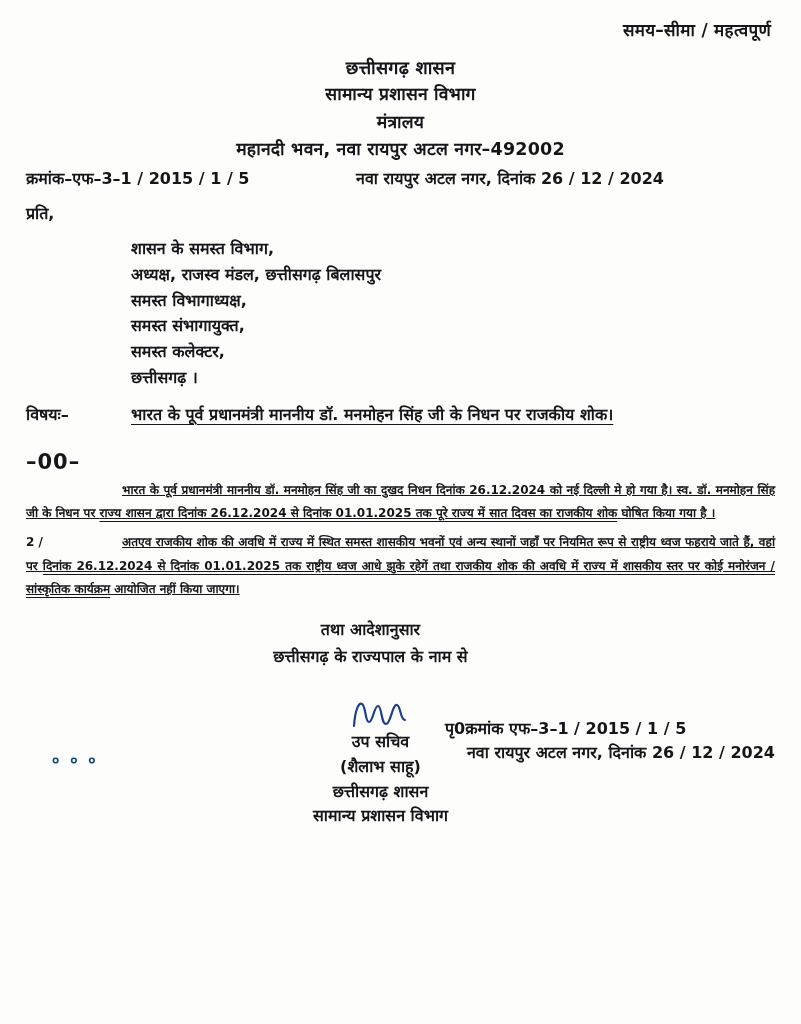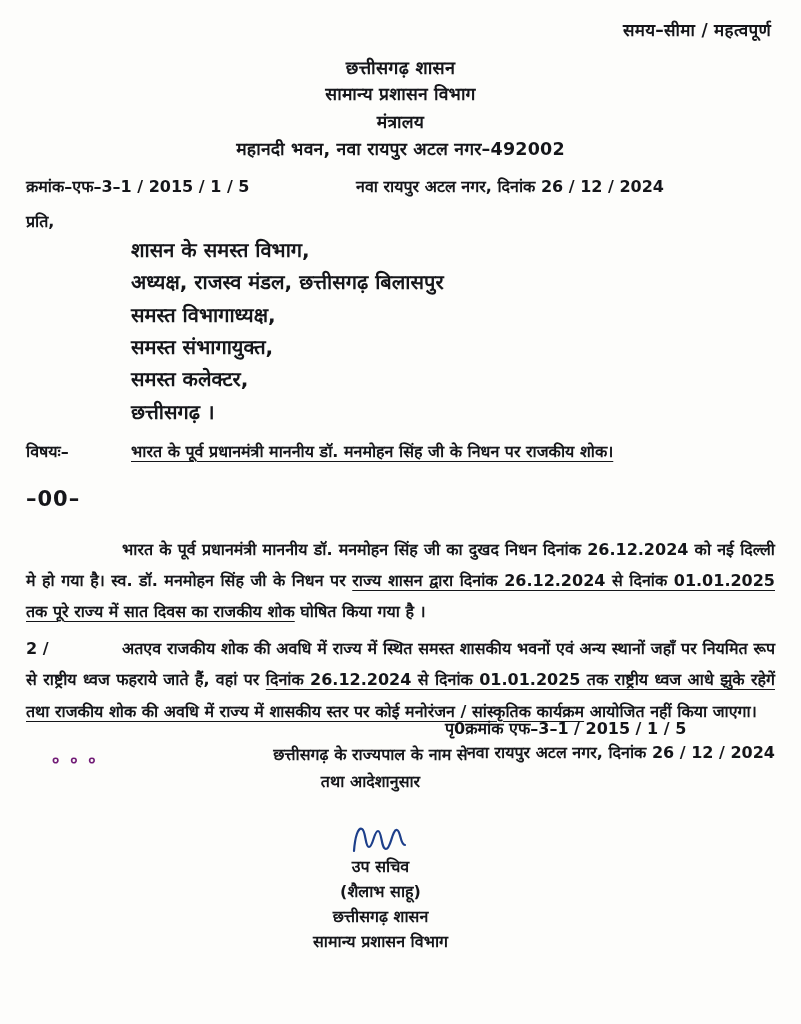--- a/index.html
+++ b/index.html
@@ -63,43 +63,43 @@
     font-size: 17.5px;
   }
   .head-line.addr {
     font-size: 17.5px;
   }
 
   
   .ref-row {
     display: flex;
     align-items: flex-start;
-    margin-top: 12px;
+    margin-top: 4px;
     font-size: 16px;
     font-weight: 700;
   }
   .ref-left {
     width: 330px;
     white-space: nowrap;
   }
   .ref-right {
     flex: 1;
     white-space: nowrap;
   }
 
   .to-label {
     margin-top: 11px;
     font-size: 16px;
     font-weight: 700;
   }
 
   .addressees {
-    margin-top: 0;
+    margin-top: 10px;
     margin-left: 105px;
-    font-size: 20px;
+    font-size: 16px;
     font-weight: 700;
     line-height: 1.62;
   }
   .addressees div {
     white-space: nowrap;
   }
 
   .subject-row {
     display: flex;
     margin-top: 12px;
@@ -119,25 +119,25 @@
 
   .divider {
     text-align: left;
     margin-top: 20px;
     font-size: 21px;
     font-weight: 700;
     letter-spacing: 1px;
   }
 
   .body-block {
-    margin-top: 18px;
-    font-size: 16px;
+    font-size: 12px;
     font-weight: 700;
     line-height: 1.95;
     text-align: justify;
+    text-decoration: underline;
   }
   .body-block p {
     margin: 0 0 6px 0;
   }
   .indent {
     display: inline-block;
     width: 96px;
   }
   .para-num {
     display: inline-block;
@@ -193,21 +193,21 @@
   .footer-right {
     flex: 1;
     white-space: nowrap;
   }
   .footer-dots {
     position: absolute;
     left: 26px;
     bottom: -6px;
     font-size: 14px;
     letter-spacing: 3px;
-    color: #701a75;
+    color: #0c4a6e;
   }
 </style>
 </head>
 <body>
 
 <div class="page">
   <div class="doc">
 
     <div class="stamp-row">
       <div class="stamp">समय–सीमा / महत्वपूर्ण</div>
@@ -243,22 +243,22 @@
 
     <div class="divider">–00–</div>
 
     <div class="body-block">
       <p><span class="indent"></span><span>भारत के पूर्व प्रधानमंत्री माननीय डॉ. मनमोहन सिंह जी का दुखद निधन दिनांक 26.12.2024 को नई दिल्ली मे हो गया है। स्व. डॉ. मनमोहन सिंह जी के निधन पर </span><span class="ul">राज्य शासन द्वारा दिनांक 26.12.2024 से दिनांक 01.01.2025 तक पूरे राज्य में सात दिवस का राजकीय शोक</span><span> घोषित किया गया है ।</span></p>
 
       <p><span class="para-num">2 /</span><span>अतएव राजकीय शोक की अवधि में राज्य में स्थित समस्त शासकीय भवनों एवं अन्य स्थानों जहाँ पर नियमित रूप से राष्ट्रीय ध्वज फहराये जाते हैं, वहां पर </span><span class="ul">दिनांक 26.12.2024 से दिनांक 01.01.2025 तक राष्ट्रीय ध्वज आधे झुके रहेगें तथा राजकीय शोक की अवधि में राज्य में शासकीय स्तर पर कोई मनोरंजन / सांस्कृतिक कार्यक्रम</span><span> आयोजित नहीं किया जाएगा।</span></p>
     </div>
 
     <div class="closing">
+      <div>तथा आदेशानुसार</div>
       <div>छत्तीसगढ़ के राज्यपाल के नाम से</div>
-      <div>तथा आदेशानुसार</div>
     </div>
 
     <div class="sign-block">
       <div class="sign-mark">
         <svg width="70" height="32" viewBox="0 0 70 32" fill="none" stroke="#1d3f8a" stroke-width="2.2" stroke-linecap="round" stroke-linejoin="round">
           <path d="M8 28 C9 14, 12 4, 16 6 C20 8, 19 24, 23 24 C27 24, 28 8, 32 8 C36 8, 35 26, 40 26 C45 26, 46 6, 51 7 C55 8, 54 22, 59 22"></path>
         </svg>
       </div>
       <div>उप सचिव</div>
       <div>(शैलाभ साहू)</div>

